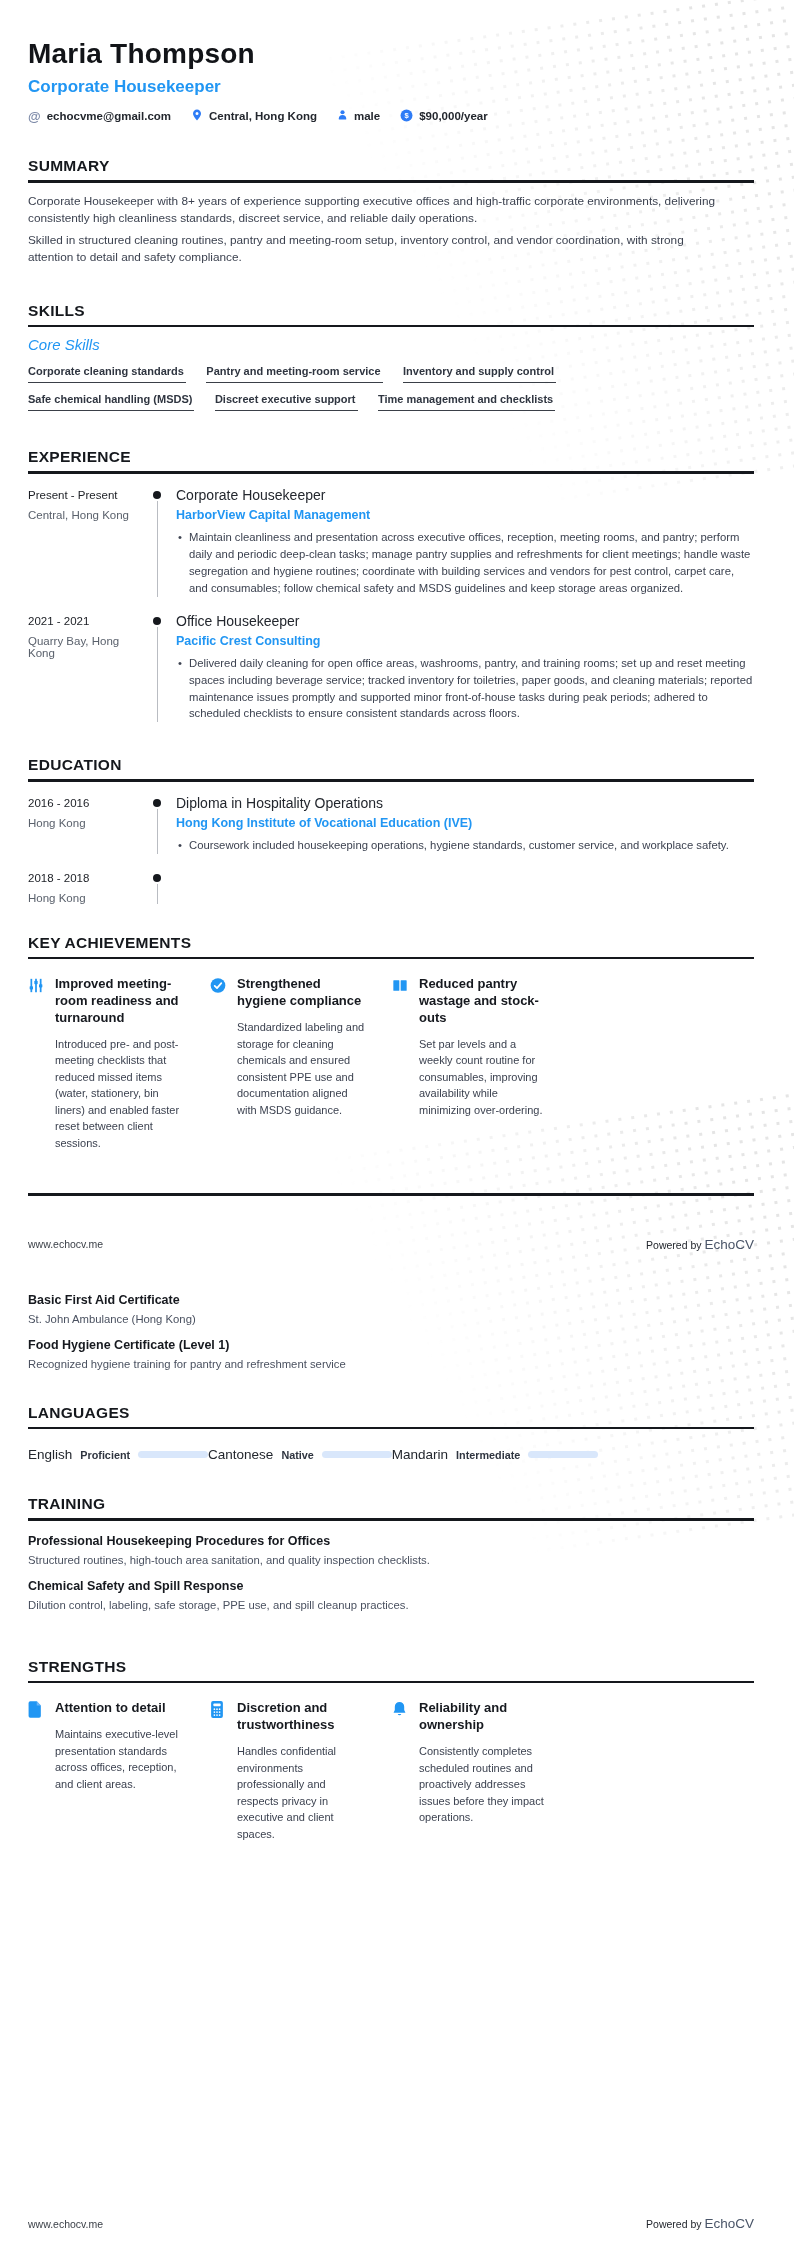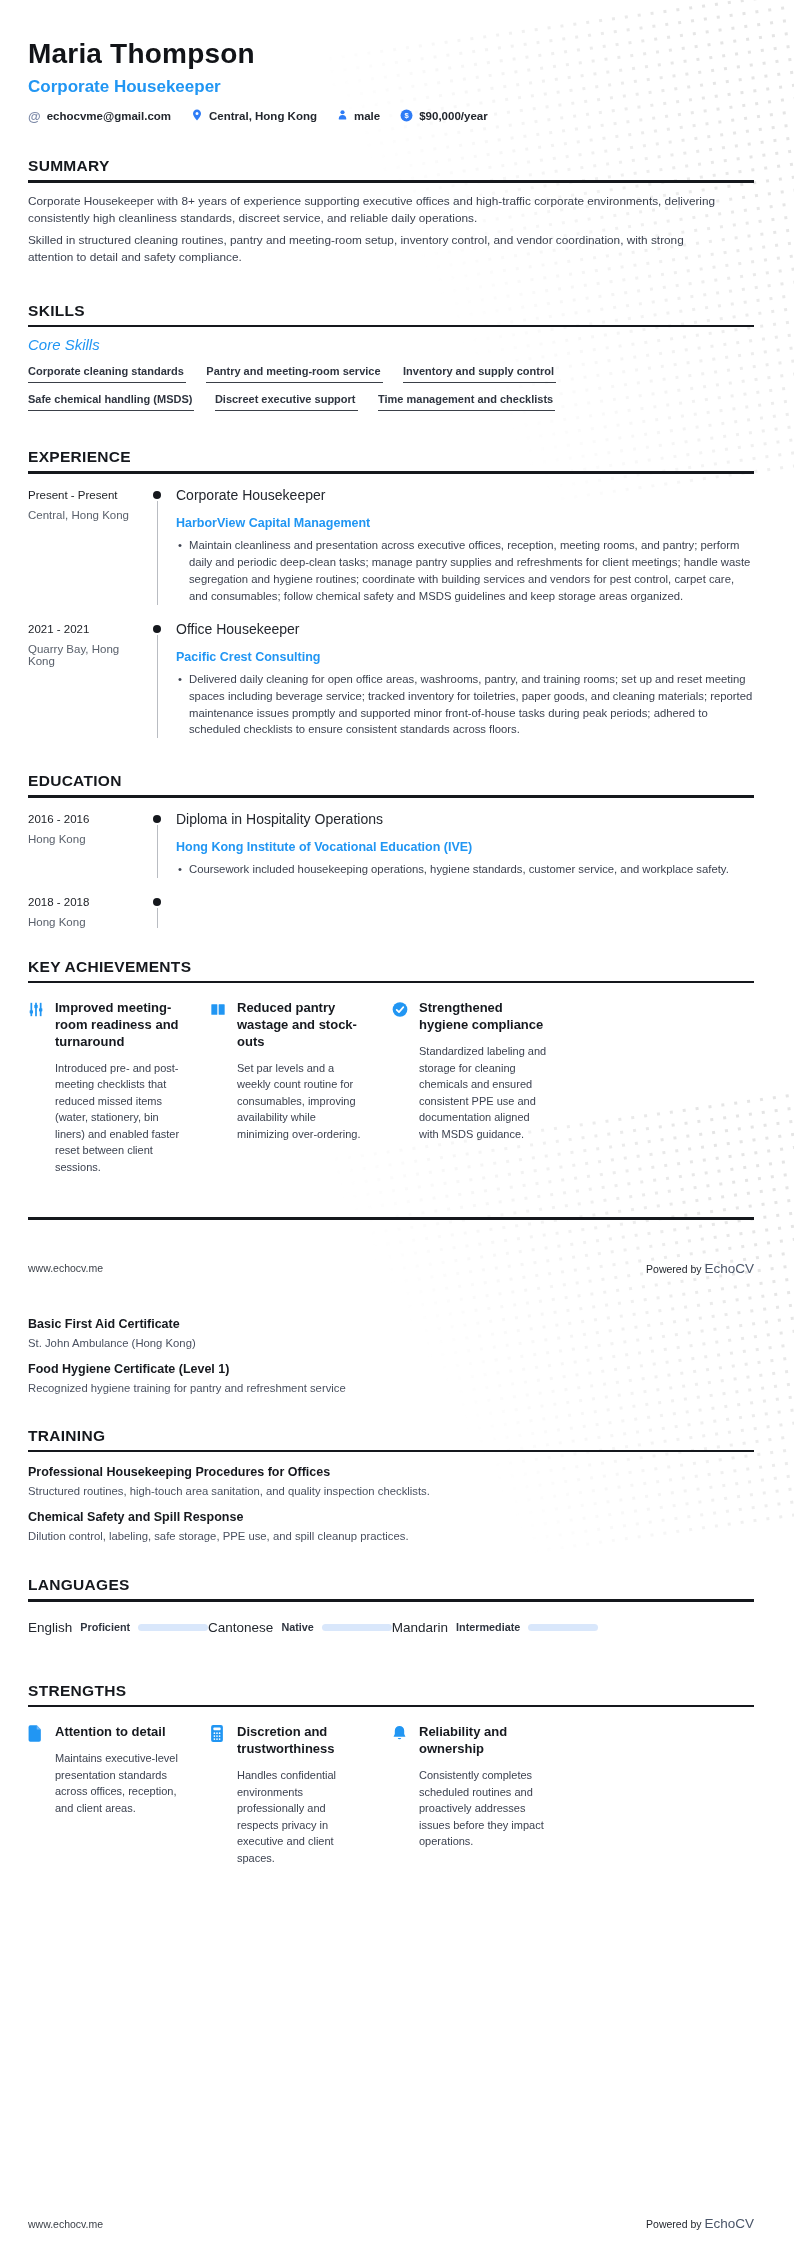--- a/index.html
+++ b/index.html
@@ -40,21 +40,21 @@
   
   .entry { display:flex; margin-top:13px; }
   .entry .meta { width:116px; flex:none; padding-top:2px; }
   .meta-date { font-size:11.5px; font-weight:400; color:#1b1e24; }
   .meta-loc { font-size:11.5px; color:#5a616c; margin-top:8px; }
   .tl { width:26px; flex:none; display:flex; flex-direction:column; align-items:center; }
   .tl-dot { width:8px; height:8px; border-radius:50%; background:#15181d; margin-top:4px; flex:none; }
   .tl-line { width:1px; flex:1; background:#b9bcc2; margin-top:2px; }
   .entry .body { flex:1; padding-left:6px; }
   .job-title { font-size:14px; color:#23272e; }
-  .company { font-size:12.5px; font-weight:700; color:#2196f3; margin-top:13px; }
+  .company { font-size:12.5px; font-weight:700; color:#2196f3; margin-top:5px; }
   .bullets { margin-top:7px; }
   .bullet { display:flex; font-size:11.3px; line-height:1.5; color:#3c4250; }
   .bullet::before { content:"•"; margin:0 7px 0 2px; color:#3c4250; }
 
   
   .grid3 { display:grid; grid-template-columns:repeat(3,1fr); column-gap:22px; width:524px; margin-top:17px; }
   .cell { display:flex; }
   .cell .ic { width:27px; flex:none; padding-top:1px; }
   .cell-title { font-size:13px; font-weight:700; line-height:1.3; color:#16191f; }
   .cell-text { font-size:11px; line-height:1.5; color:#3c4250; margin-top:9px; }
@@ -244,39 +244,39 @@
               </svg>
           </div>
           <div>
             <div class="cell-title">Improved meeting-room readiness and turnaround</div>
             <div class="cell-text">Introduced pre- and post-meeting checklists that reduced missed items (water, stationery, bin liners) and enabled faster reset between client sessions.</div>
           </div>
         </div>
         <div class="cell">
           <div class="ic">
             <svg width="16" height="17" viewBox="0 0 24 24">
+                <circle cx="12" cy="12" r="11" fill="#2196f3"></circle>
+                <polyline points="7,12.5 10.5,16 17,8.5" fill="none" stroke="#ffffff" stroke-width="2.6" stroke-linecap="round" stroke-linejoin="round"></polyline>
+              </svg>
+          </div>
+          <div>
+            <div class="cell-title">Strengthened hygiene compliance</div>
+            <div class="cell-text">Standardized labeling and storage for cleaning chemicals and ensured consistent PPE use and documentation aligned with MSDS guidance.</div>
+          </div>
+        </div>
+        <div class="cell">
+          <div class="ic">
+            <svg width="16" height="17" viewBox="0 0 24 24">
                 <path fill="#2196f3" d="M3 4h7.2c.5 0 .8.3.8.8v14.4c0 .5-.3.8-.8.8H3c-.6 0-1-.4-1-1V5c0-.6.4-1 1-1z"></path>
                 <path fill="#2196f3" d="M21 4h-7.2c-.5 0-.8.3-.8.8v14.4c0 .5.3.8.8.8H21c.6 0 1-.4 1-1V5c0-.6-.4-1-1-1z"></path>
               </svg>
           </div>
           <div>
             <div class="cell-title">Reduced pantry wastage and stock-outs</div>
             <div class="cell-text">Set par levels and a weekly count routine for consumables, improving availability while minimizing over-ordering.</div>
-          </div>
-        </div>
-        <div class="cell">
-          <div class="ic">
-            <svg width="16" height="17" viewBox="0 0 24 24">
-                <circle cx="12" cy="12" r="11" fill="#2196f3"></circle>
-                <polyline points="7,12.5 10.5,16 17,8.5" fill="none" stroke="#ffffff" stroke-width="2.6" stroke-linecap="round" stroke-linejoin="round"></polyline>
-              </svg>
-          </div>
-          <div>
-            <div class="cell-title">Strengthened hygiene compliance</div>
-            <div class="cell-text">Standardized labeling and storage for cleaning chemicals and ensured consistent PPE use and documentation aligned with MSDS guidance.</div>
           </div>
         </div>
       </div>
     </div>
 
     <div class="section mt-certifications">
       <div class="rule"></div>
 
       <div class="pagebreak">
         <a class="site" href="#">www.echocv.me</a>
@@ -285,49 +285,49 @@
           <span class="brand">EchoCV</span>
         </span>
       </div>
 
       <div class="cert-name" style="margin-top:0">Basic First Aid Certificate</div>
       <div class="cert-sub">St. John Ambulance (Hong Kong)</div>
       <div class="cert-name">Food Hygiene Certificate (Level 1)</div>
       <div class="cert-sub">Recognized hygiene training for pantry and refreshment service</div>
     </div>
 
-    <div class="section mt-training">
-      <div class="sec-head">TRAINING</div>
-      <div class="rule"></div>
-      <div class="train-name">Professional Housekeeping Procedures for Offices</div>
-      <div class="train-sub">Structured routines, high-touch area sanitation, and quality inspection checklists.</div>
-      <div class="train-name">Chemical Safety and Spill Response</div>
-      <div class="train-sub">Dilution control, labeling, safe storage, PPE use, and spill cleanup practices.</div>
-    </div>
-
     <div class="section mt-languages">
       <div class="sec-head">LANGUAGES</div>
       <div class="rule"></div>
       <div class="langs">
         <div class="lang">
           <span class="lang-name">English</span>
           <span class="lang-level">Proficient</span>
           <span class="bar"><span class="bar-fill" style="width: 80%;"></span></span>
         </div>
         <div class="lang">
           <span class="lang-name">Cantonese</span>
           <span class="lang-level">Native</span>
           <span class="bar"><span class="bar-fill" style="width: 100%;"></span></span>
         </div>
         <div class="lang">
           <span class="lang-name">Mandarin</span>
           <span class="lang-level">Intermediate</span>
           <span class="bar"><span class="bar-fill" style="width: 35%;"></span></span>
         </div>
       </div>
+    </div>
+
+    <div class="section mt-training">
+      <div class="sec-head">TRAINING</div>
+      <div class="rule"></div>
+      <div class="train-name">Professional Housekeeping Procedures for Offices</div>
+      <div class="train-sub">Structured routines, high-touch area sanitation, and quality inspection checklists.</div>
+      <div class="train-name">Chemical Safety and Spill Response</div>
+      <div class="train-sub">Dilution control, labeling, safe storage, PPE use, and spill cleanup practices.</div>
     </div>
 
     <div class="section mt-strengths">
       <div class="sec-head">STRENGTHS</div>
       <div class="rule"></div>
       <div class="grid3">
         <div class="cell">
           <div class="ic">
             <svg width="14" height="17" viewBox="0 0 24 28">
                 <path fill="#2196f3" d="M4 0h11l7 7v18a3 3 0 0 1-3 3H4a3 3 0 0 1-3-3V3a3 3 0 0 1 3-3z"></path>

